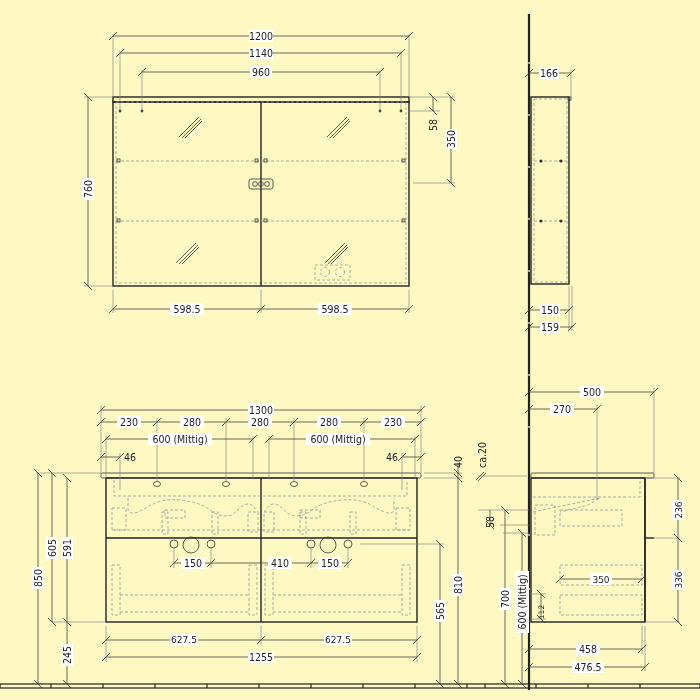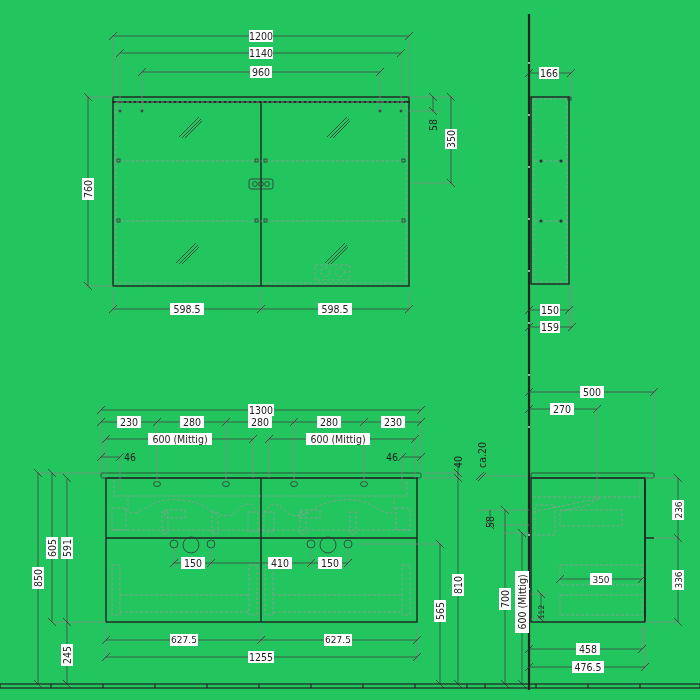--- a/index.html
+++ b/index.html
@@ -1,16 +1,16 @@
 <!DOCTYPE html>
 <html><head>
 <meta charset="utf-8">
 <style>
   html,body{margin:0;padding:0;background:#ffffff;}
-  #canvas{position:relative;width:700px;height:700px;background:#22c55e;overflow:hidden;}
+  #canvas{position:relative;width:700px;height:700px;background:#fef9c3;overflow:hidden;}
   svg{position:absolute;left:0;top:0;}
   .t{font-family:"DejaVu Sans Condensed","DejaVu Sans",sans-serif;font-size:10.5px;fill:#222;}
   .ts{font-family:"DejaVu Sans","Liberation Sans",sans-serif;font-size:8px;fill:#222;}
   .dim{stroke:#444;stroke-width:0.8;fill:none;}
   .ext{stroke:#888;stroke-width:0.7;fill:none;}
   .obj{stroke:#222;stroke-width:1.4;fill:none;}
   .thin{stroke:#333;stroke-width:0.8;fill:none;}
   .hid{stroke:#999;stroke-width:0.8;fill:none;stroke-dasharray:3 2;}
   .wall{stroke:#222;stroke-width:2.2;fill:none;}
   .tick{stroke:#333;stroke-width:0.8;}

